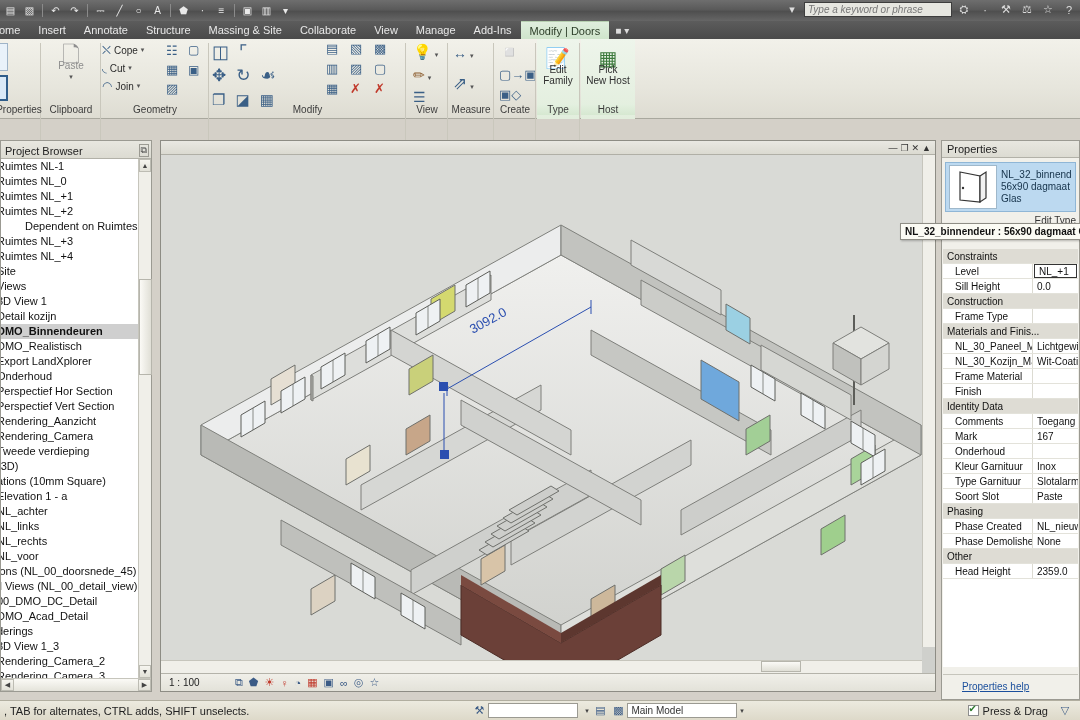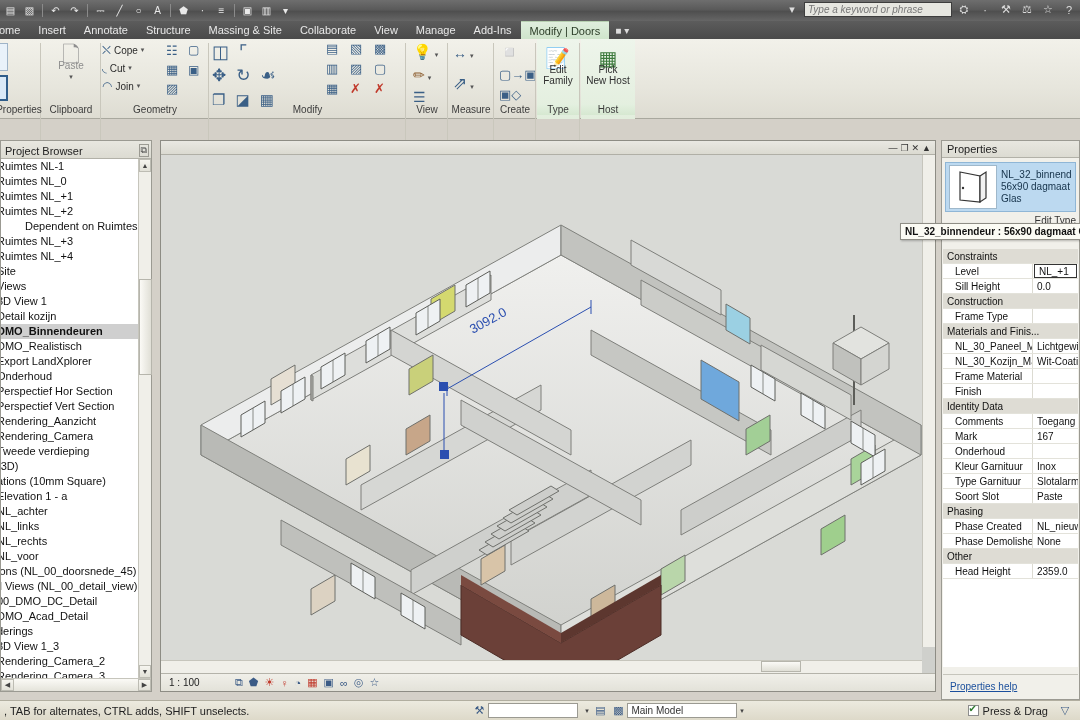--- a/index.html
+++ b/index.html
@@ -217,21 +217,21 @@
     z-index: 40; box-shadow: 1px 1px 2px rgba(0,0,0,.25);
   }
   .ptable { position: absolute; left: 1px; top: 108px; right: 1px; bottom: 32px; overflow: hidden; background: #fff; }
   .prow { display: flex; height: 15px; line-height: 15px; font-size: 10px; border-bottom: 1px solid #e3e2da; }
   .prow .pname { width: 90px; padding-left: 12px; color: #111; white-space: nowrap; overflow: hidden; border-right: 1px solid #dcdbd2; }
   .prow .pval { flex: 1; padding-left: 4px; color: #111; white-space: nowrap; overflow: hidden; }
   .prow.group { background: #dedcd4; font-weight: normal; }
   .prow.group .pname { width: auto; padding-left: 4px; border-right: none; font-weight: normal; }
   .prow.focus .pval { border: 1px solid #333; margin: 0 1px; line-height: 13px; }
   .props-help {
-    position: absolute; left: 8px; bottom: 7px; font-size: 10px;
+    position: absolute; left: 20px; bottom: 7px; font-size: 10px;
     color: #1b4f9c; text-decoration: underline; cursor: pointer;
   }
   .props-footer-sep { position: absolute; left: 1px; right: 1px; bottom: 24px; height: 1px; background: #c6c5bc; }
 
   
   .statusbar {
     position: absolute; left: 0; top: 700px; width: 1080px; height: 20px;
     background: linear-gradient(180deg,#eceadf,#ddd9c9);
     border-top: 1px solid #b1aea0;
     display: flex; align-items: center; font-size: 11px; color: #222;

